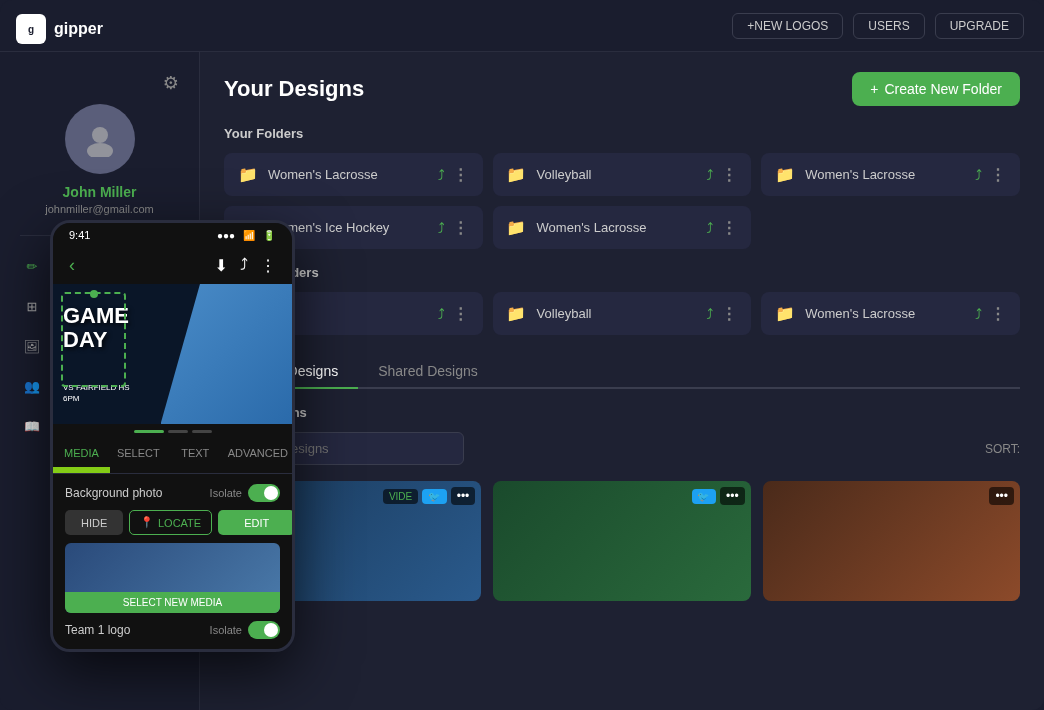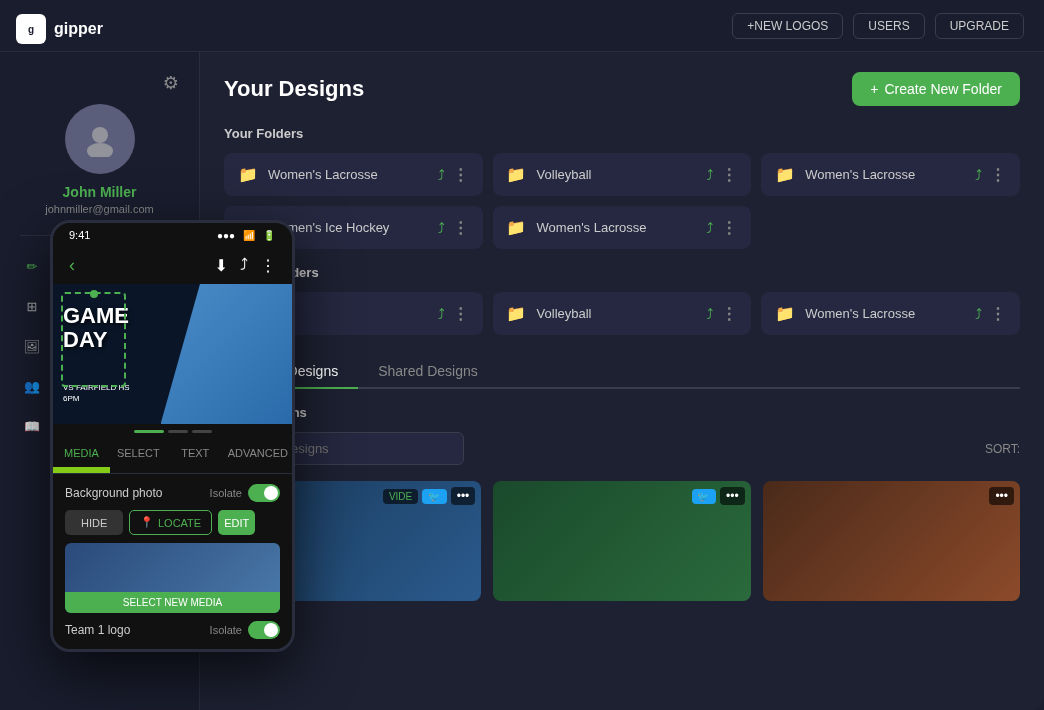--- a/index.html
+++ b/index.html
@@ -444,21 +444,21 @@
       font-size: 11px;
       cursor: pointer;
       display: flex;
       align-items: center;
       gap: 4px;
     }
     .edit-btn {
       background: #4caf50;
       color: #fff;
       border: none;
-      padding: 5px 6px;
+      padding: 5px 26px;
       border-radius: 5px;
       font-size: 11px;
       cursor: pointer;
     }
     .media-preview {
       width: 100%;
       height: 70px;
       background: linear-gradient(135deg, #2a4a7a, #4a7aaa);
       border-radius: 6px;
       margin-bottom: 8px;

